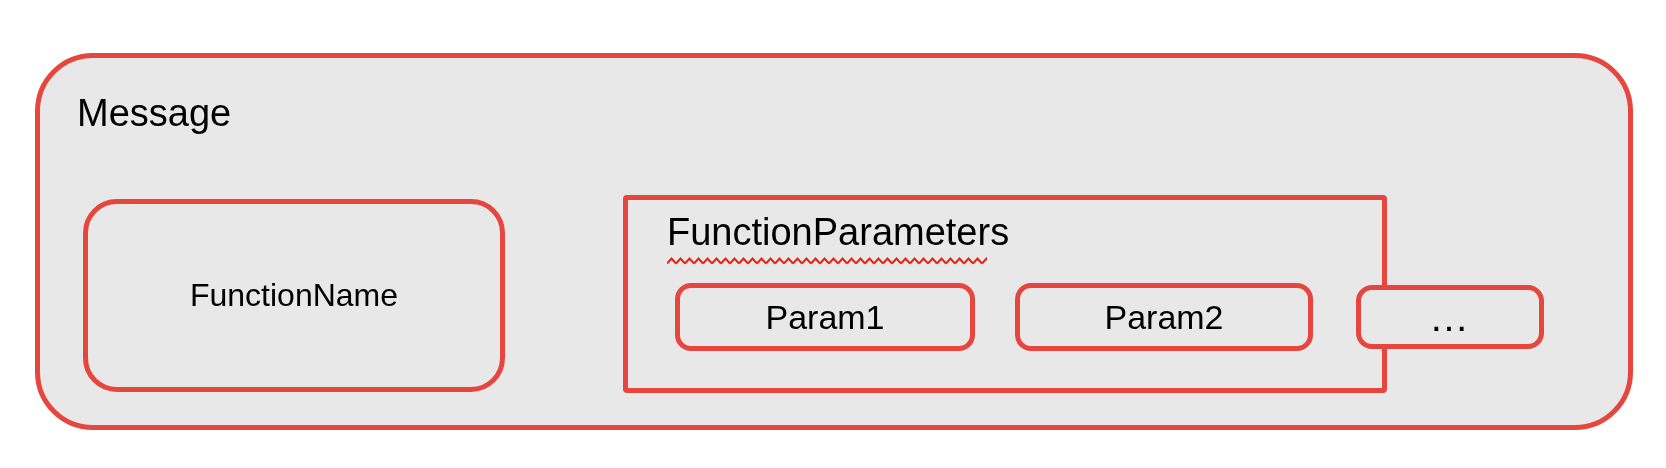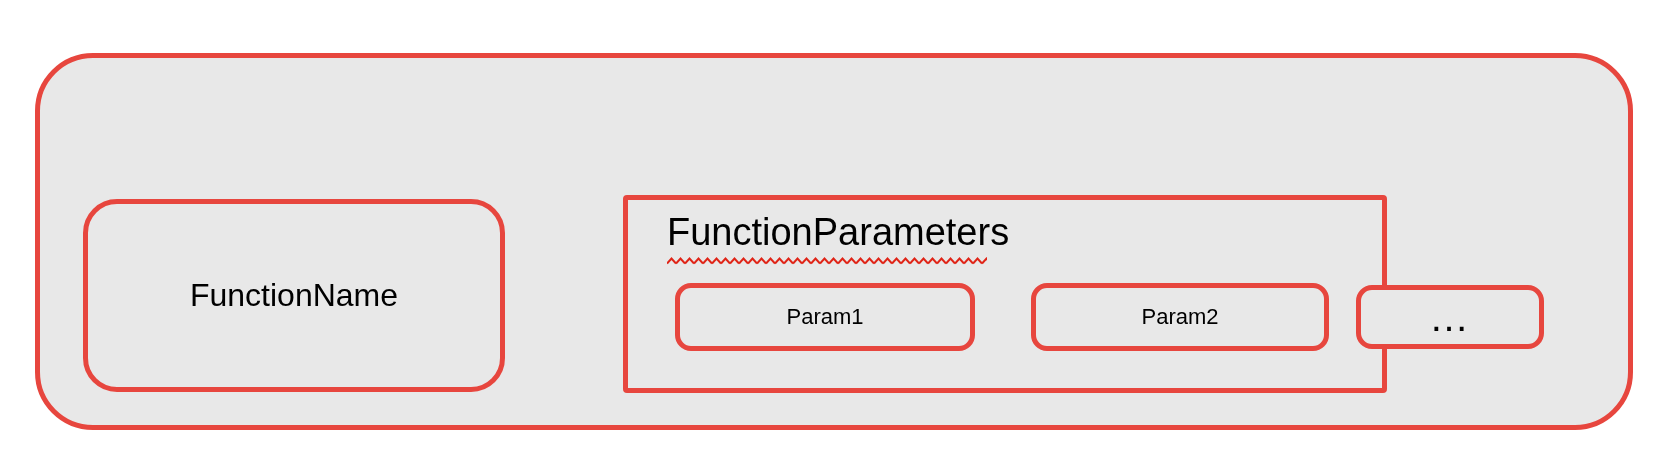--- a/index.html
+++ b/index.html
@@ -78,35 +78,36 @@
     position: absolute;
     box-sizing: border-box;
     background: #e8e8e8;
     border: 5px solid #e7463e;
     border-radius: 16px;
     display: flex;
     align-items: center;
     justify-content: center;
   }
   .param-label {
-    font-size: 22px;
+    font-size: 34px;
     white-space: nowrap;
   }
   .param-1 { left: 47px;  top: 83px; width: 300px; height: 68px; }
-  .param-2 { left: 387px; top: 83px; width: 298px; height: 68px; margin-left: 16px; }
+  .param-2 { left: 387px; top: 83px; width: 298px; height: 68px; }
   .param-more { left: 728px; top: 85px; width: 188px; height: 64px; }
   .more-label { font-size: 40px; letter-spacing: 2px; }
 </style>
 </head>
 <body>
 
 <div class="canvas">
 
   <div class="rbox message-box">
 
+    <div class="message-label">Message</div>
 
     <div class="rbox fn-box">
       <span class="fn-label">FunctionName</span>
     </div>
 
     <div class="rbox fp-box">
 
       <div class="fp-label">FunctionParameters</div>
 
       <svg class="squiggle" viewBox="0 0 320 8" preserveAspectRatio="none" xmlns="http://www.w3.org/2000/svg">

